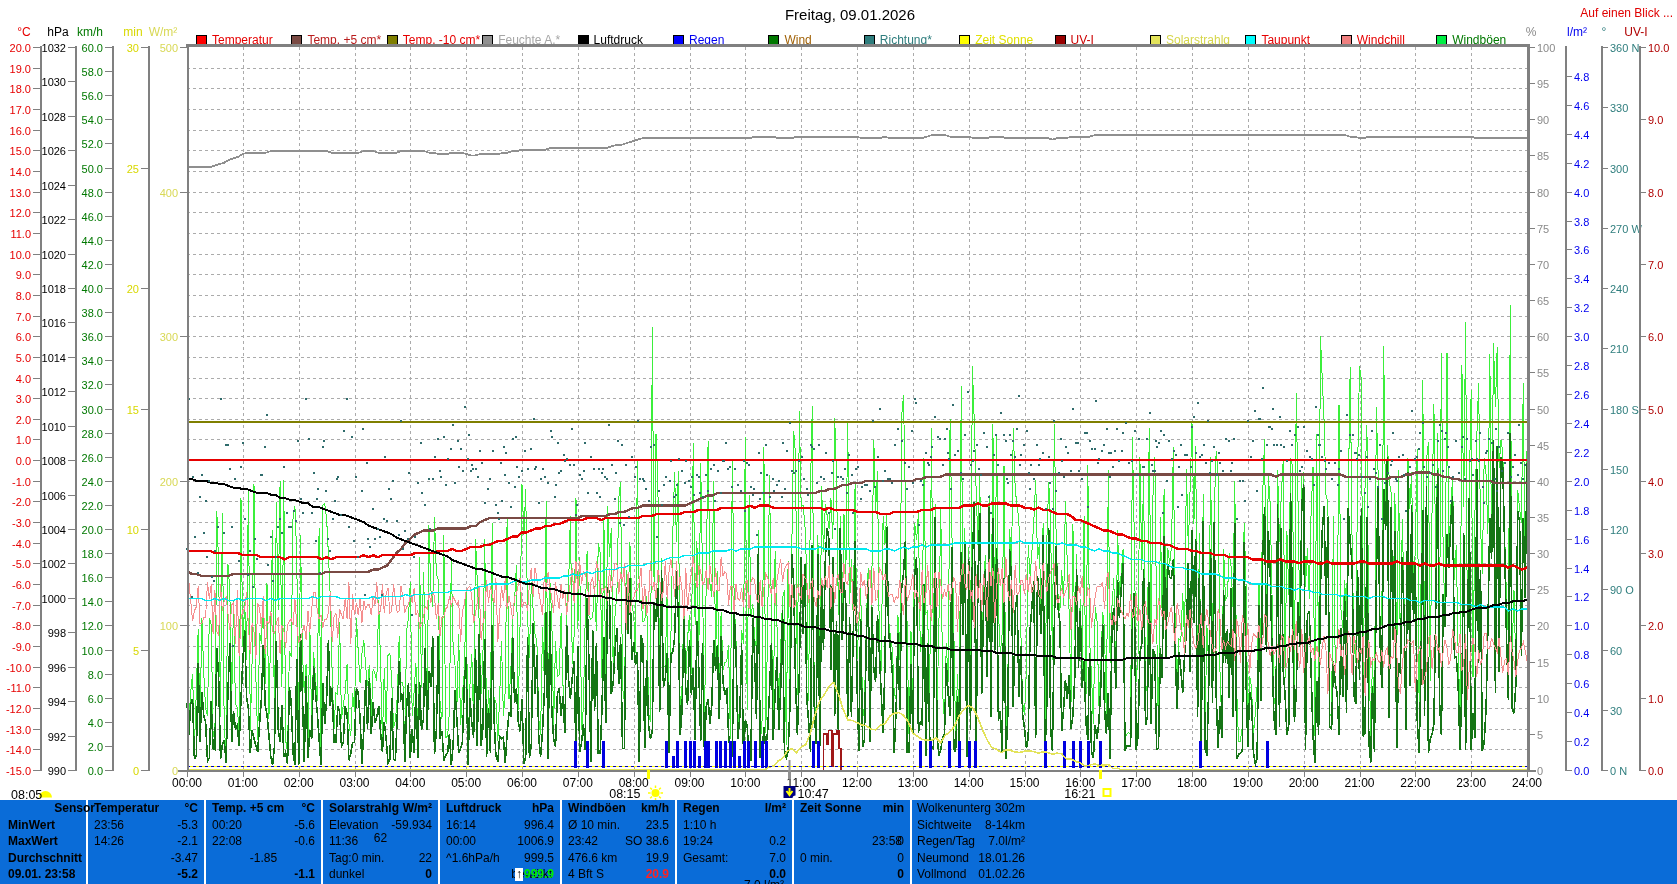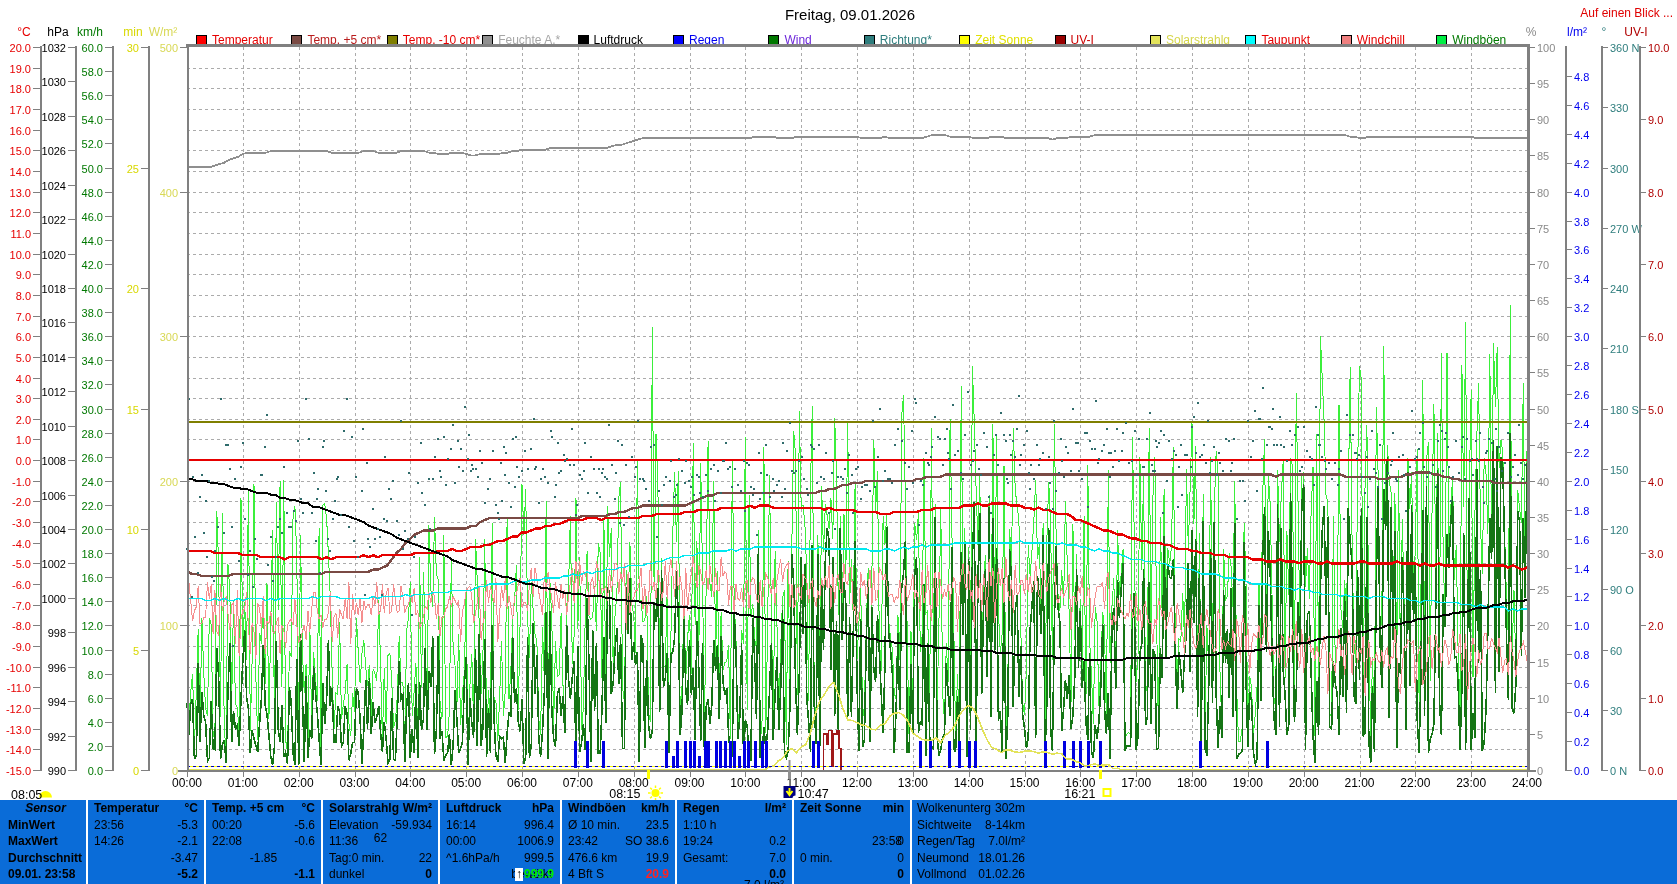--- a/index.html
+++ b/index.html
@@ -30,21 +30,21 @@
 <div id="app">
   <div id="title">Freitag, 09.01.2026</div>
   <div id="quicklink">Auf einen Blick ...</div>
   <div id="legend">
       <div class="lg-item" style="left: 196px;"><span class="lg-sq" style="background: rgb(255, 0, 0);"></span><span class="lg-tx" style="color: rgb(230, 0, 0);">Temperatur</span></div>
       <div class="lg-item" style="left: 291.4px;"><span class="lg-sq" style="background: rgb(122, 74, 68);"></span><span class="lg-tx" style="color: #b91c1c;">Temp. +5 cm*</span></div>
       <div class="lg-item" style="left: 386.8px;"><span class="lg-sq" style="background: rgb(127, 127, 0);"></span><span class="lg-tx" style="color: rgb(230, 0, 0);">Temp. -10 cm*</span></div>
       <div class="lg-item" style="left: 482.2px;"><span class="lg-sq" style="background: rgb(144, 144, 144);"></span><span class="lg-tx" style="color: rgb(166, 166, 166);">Feuchte A.*</span></div>
       <div class="lg-item" style="left: 577.6px;"><span class="lg-sq" style="background: rgb(0, 0, 0);"></span><span class="lg-tx" style="color: rgb(0, 0, 0);">Luftdruck</span></div>
       <div class="lg-item" style="left: 673px;"><span class="lg-sq" style="background: rgb(0, 0, 255);"></span><span class="lg-tx" style="color: rgb(0, 0, 240);">Regen</span></div>
-      <div class="lg-item" style="left: 768.4px;"><span class="lg-sq" style="background: rgb(0, 120, 0);"></span><span class="lg-tx" style="color: #6d28d9;">Wind</span></div>
+      <div class="lg-item" style="left: 768.4px;"><span class="lg-sq" style="background: rgb(0, 120, 0);"></span><span class="lg-tx" style="color: #a16207;">Wind</span></div>
       <div class="lg-item" style="left: 863.8px;"><span class="lg-sq" style="background: rgb(46, 125, 125);"></span><span class="lg-tx" style="color: rgb(46, 125, 125);">Richtung*</span></div>
       <div class="lg-item" style="left: 959.2px;"><span class="lg-sq" style="background: rgb(255, 255, 0);"></span><span class="lg-tx" style="color: rgb(224, 224, 0);">Zeit Sonne</span></div>
       <div class="lg-item" style="left: 1054.6px;"><span class="lg-sq" style="background: rgb(153, 0, 0);"></span><span class="lg-tx" style="color: rgb(204, 0, 0);">UV-I</span></div>
       <div class="lg-item" style="left: 1150px;"><span class="lg-sq" style="background: rgb(227, 227, 90);"></span><span class="lg-tx" style="color: rgb(214, 214, 74);">Solarstrahlg</span></div>
       <div class="lg-item" style="left: 1245.4px;"><span class="lg-sq" style="background: rgb(0, 255, 255);"></span><span class="lg-tx" style="color: rgb(230, 0, 0);">Taupunkt</span></div>
       <div class="lg-item" style="left: 1340.8px;"><span class="lg-sq" style="background: rgb(240, 128, 128);"></span><span class="lg-tx" style="color: rgb(230, 0, 0);">Windchill</span></div>
       <div class="lg-item" style="left: 1436.2px;"><span class="lg-sq" style="background: rgb(0, 238, 68);"></span><span class="lg-tx" style="color: rgb(0, 120, 0);">Windböen</span></div>
     </div>
   <svg id="chart" width="1677" height="800">
       <g stroke="#ababab" stroke-width="1" stroke-dasharray="3 3" shape-rendering="crispEdges">
@@ -1252,21 +1252,21 @@
   <div id="m0805">08:05</div>
   <div id="statsbar" style="background: rgb(10, 108, 216);">
       <div class="sep" style="left: 86px;"></div>
       <div class="sep" style="left: 204px;"></div>
       <div class="sep" style="left: 321px;"></div>
       <div class="sep" style="left: 438px;"></div>
       <div class="sep" style="left: 560px;"></div>
       <div class="sep" style="left: 675px;"></div>
       <div class="sep" style="left: 792px;"></div>
       <div class="sep" style="left: 910px;"></div>
-      <div class="cellrow b" style="left: 8px; top: 1px; width: 75px; text-align: center; font-style: italic;">Sensor</div>
+      <div class="cellrow b" style="left: 20px; top: 1px; width: 75px; text-align: right;">Sensor</div>
       <div class="cellrow b" style="left: 8px; top: 18px; width: 75px; text-align: left;">MinWert</div>
       <div class="cellrow b" style="left: 8px; top: 34px; width: 75px; text-align: left;">MaxWert</div>
       <div class="cellrow b" style="left: 8px; top: 51px; width: 75px; text-align: left;">Durchschnitt</div>
       <div class="cellrow b" style="left: 8px; top: 67px; width: 75px; text-align: left;">09.01. 23:58</div>
       <div class="cellrow b" style="left: 94px; top: 1px; width: 102px; text-align: left;">Temperatur</div>
       <div class="cellrow b" style="left: 94px; top: 1px; width: 104px; text-align: right;">°C</div>
       <div class="cellrow " style="left: 94px; top: 18px; width: 102px; text-align: left;">23:56</div>
       <div class="cellrow " style="left: 94px; top: 18px; width: 104px; text-align: right;">-5.3</div>
       <div class="cellrow " style="left: 94px; top: 34px; width: 102px; text-align: left;">14:26</div>
       <div class="cellrow " style="left: 94px; top: 34px; width: 104px; text-align: right;">-2.1</div>

